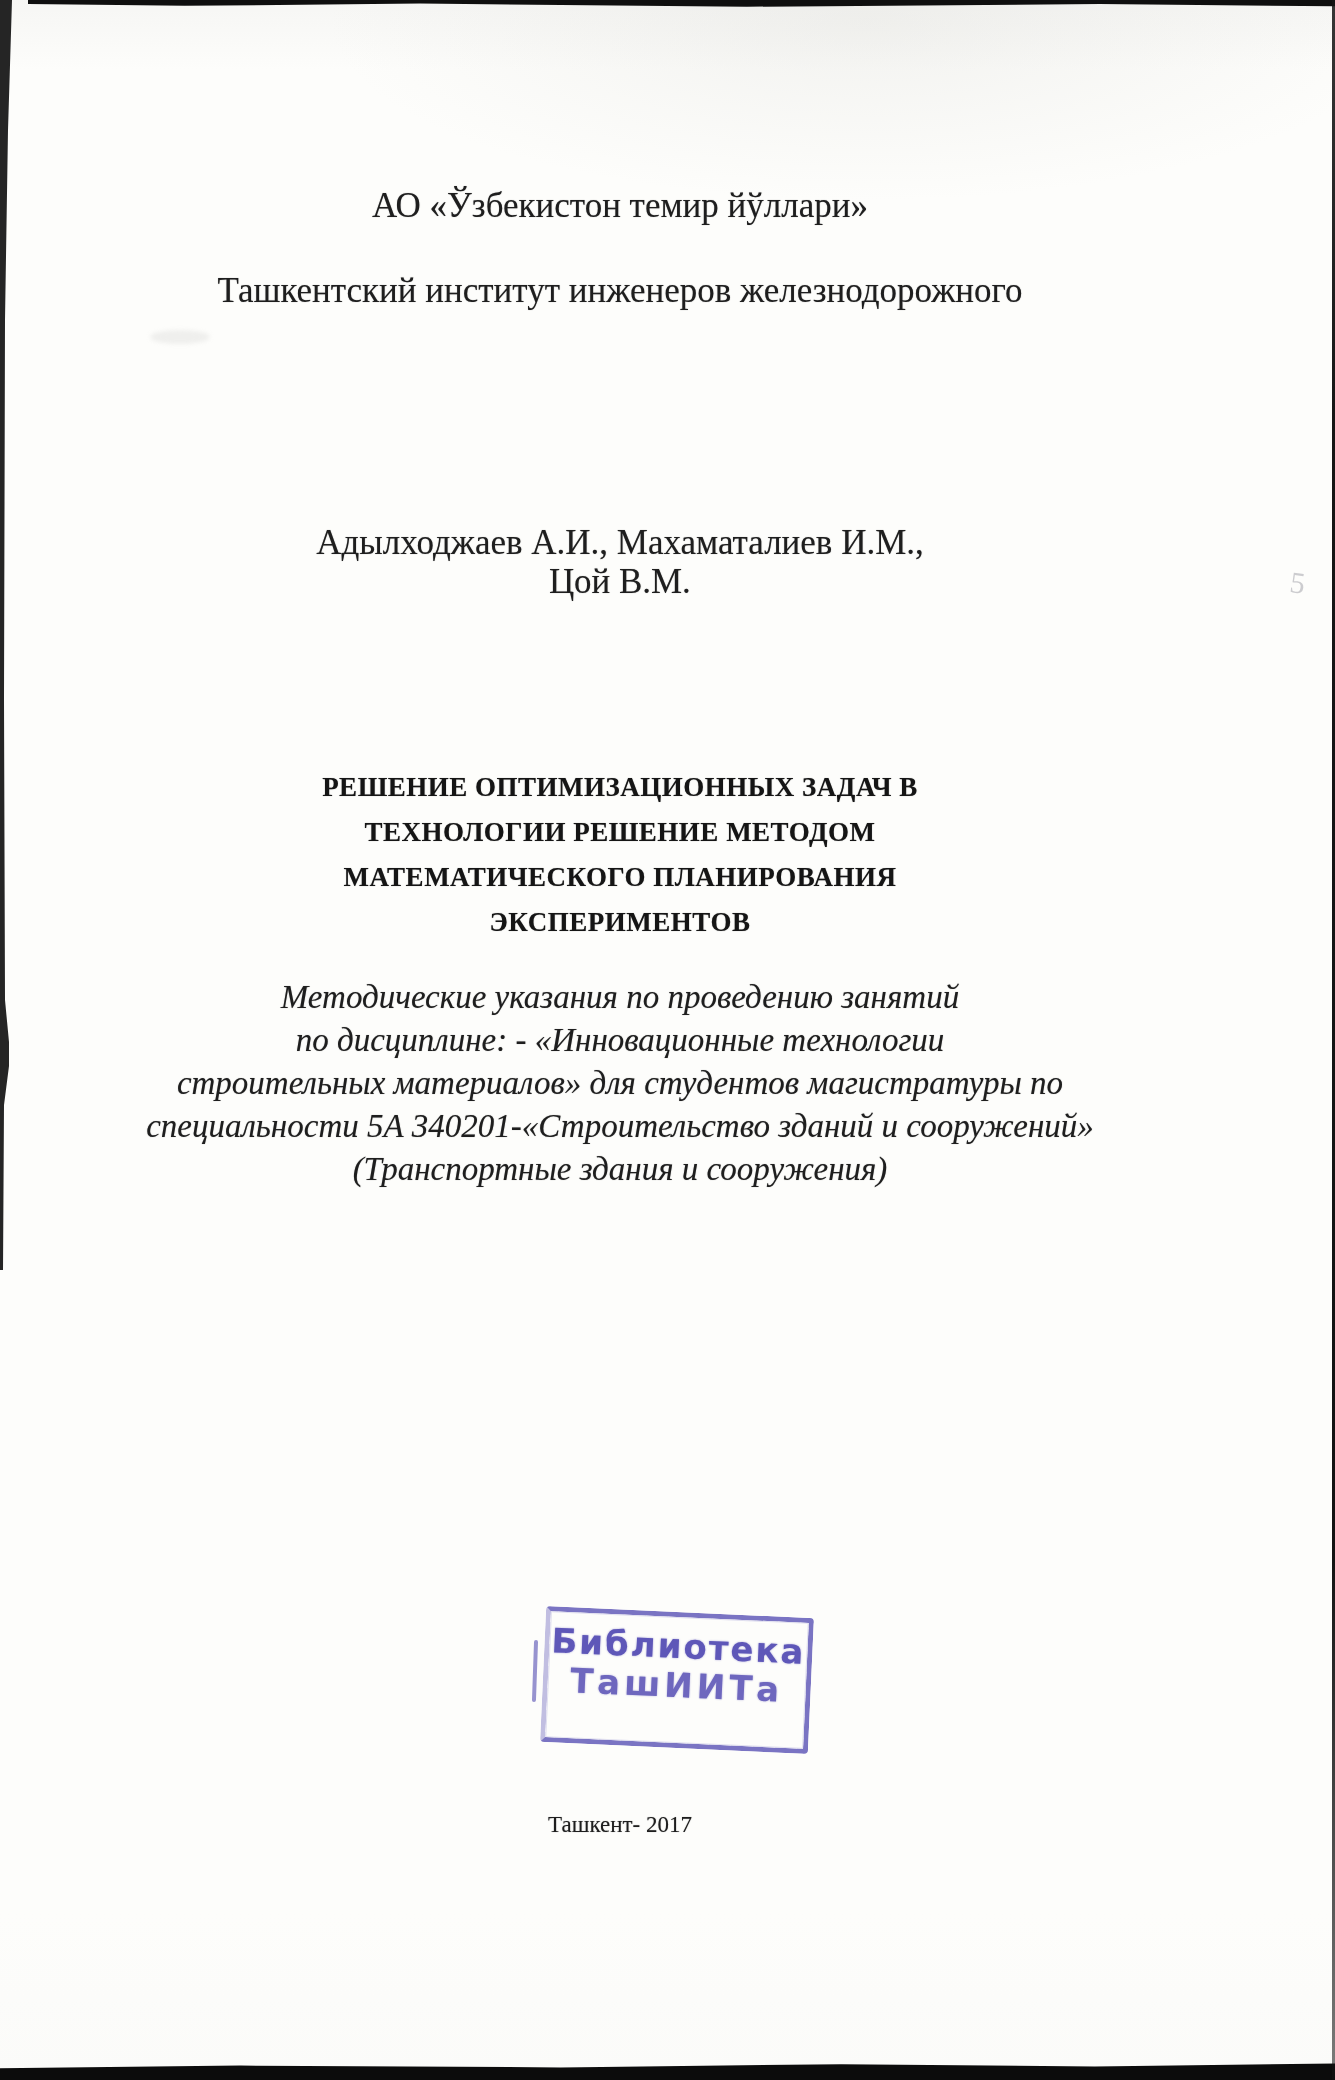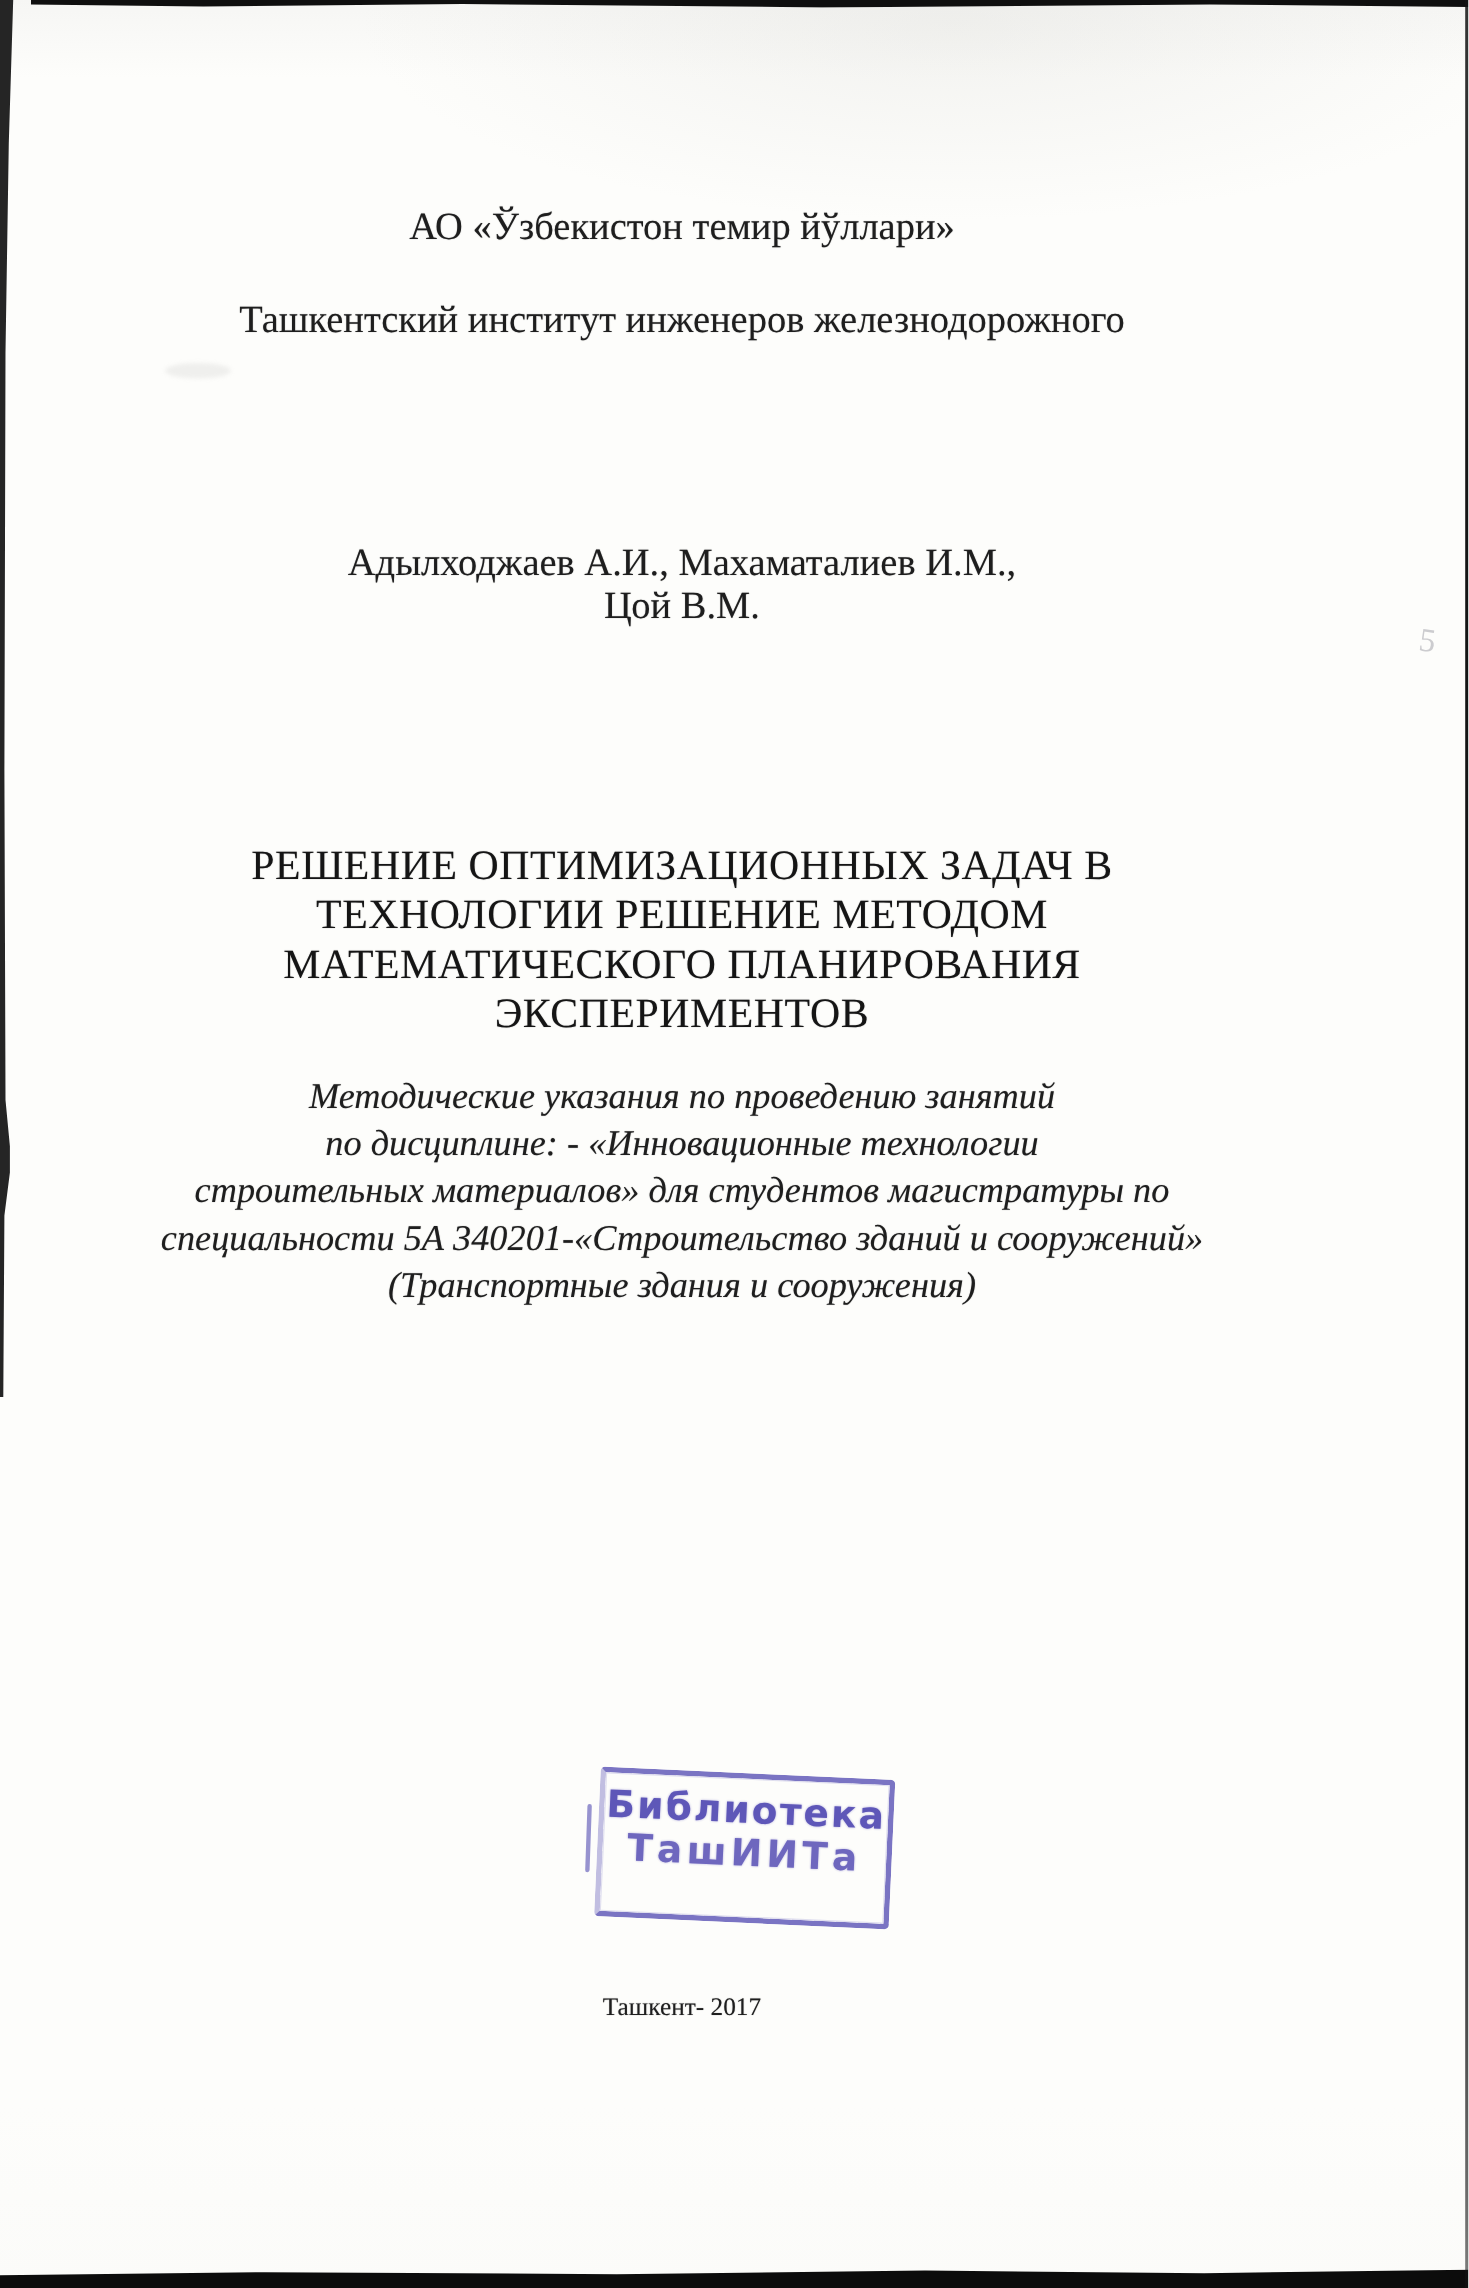--- a/index.html
+++ b/index.html
@@ -16,22 +16,22 @@
   }
   .content{
     position:absolute;left:37px;width:1166px;text-align:center;
   }
   .txt{
     text-shadow:0 0 1px rgba(30,30,30,.45);
     white-space:pre;
   }
   .org{top:184px;font-size:35px;line-height:44px;}
   .institute{top:270px;font-size:35px;line-height:41px;}
-  .authors{top:492px;font-size:35px;line-height:39px;}
-  .doc-title{top:765px;font-size:38px;line-height:45px;font-weight:normal;letter-spacing:.5px;color:#151515;}
+  .authors{top:523px;font-size:35px;line-height:39px;}
+  .doc-title{top:765px;font-size:27px;line-height:45px;font-weight:bold;letter-spacing:.5px;color:#151515;}
   .subtitle{top:976px;font-size:33px;line-height:43px;font-style:italic;}
   .imprint{top:1803px;font-size:23px;line-height:44px;}
 
   
   .stamp{
     position:absolute;left:543px;top:1612px;width:258px;height:126px;
     border:5px solid rgba(84,76,178,.82);
     border-left-color:rgba(84,76,178,.38);
     border-radius:4px;
     transform:rotate(2.6deg);

